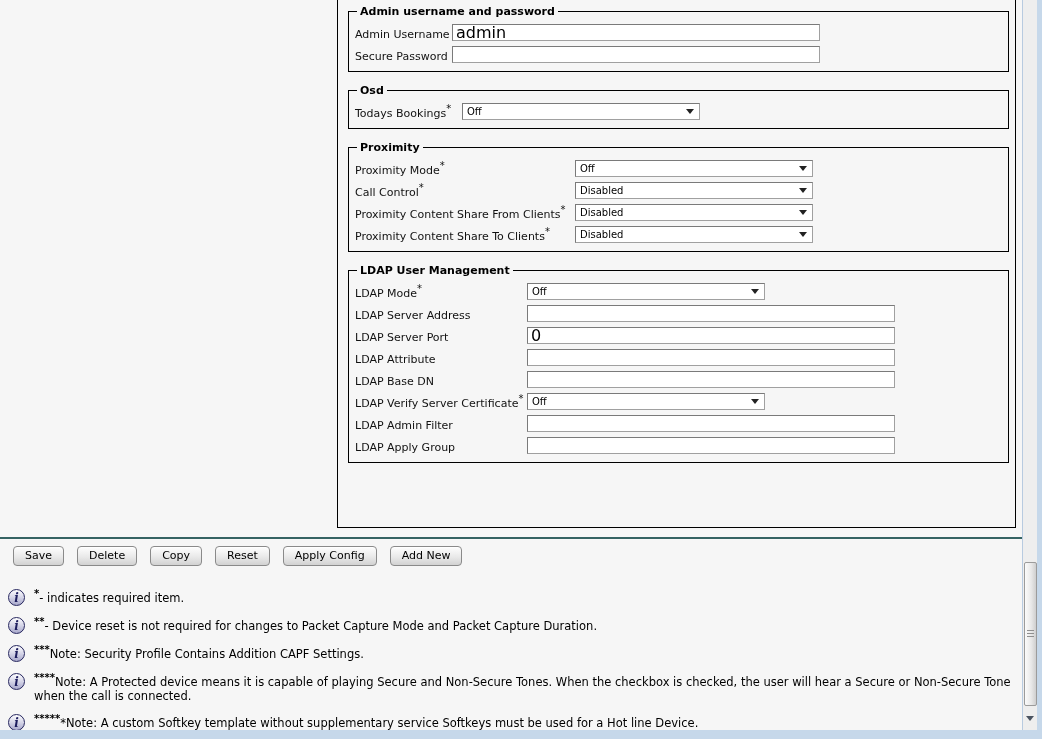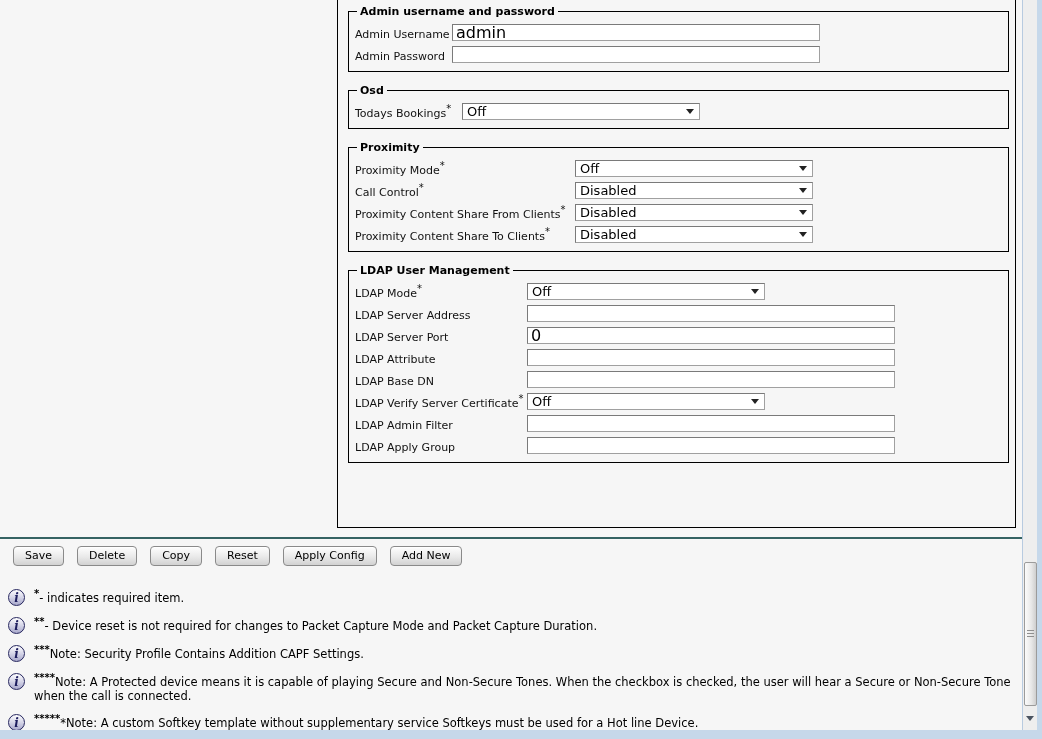--- a/index.html
+++ b/index.html
@@ -39,21 +39,21 @@
     border: 1px solid #a0a0a0; border-top-color: #7a7a7a; border-left-color: #7a7a7a;
     font-family: "DejaVu Sans", sans-serif; font-size: 16px;
     padding: 0 3px; margin: 0;
   }
   .combo {
     height: 17px; background: #fff;
     border: 1px solid #a0a0a0; border-top-color: #7a7a7a; border-left-color: #7a7a7a;
     display: flex; align-items: center; justify-content: space-between;
     padding: 0 5px 0 4px; cursor: default;
   }
-  .combo-val { font-size: 13px; color: #000; white-space: nowrap; }
+  .combo-val { font-size: 10px; color: #000; white-space: nowrap; }
   .combo-arrow {
     width: 0; height: 0;
     border-left: 4px solid transparent; border-right: 4px solid transparent;
     border-top: 5px solid #222;
   }
   
   .sec-0 .flabel { width: 97px; }  .sec-0 .tbox  { width: 368px; }
   .sec-1 .flabel { width: 107px; } .sec-1 .combo { width: 238px; }
   .sec-2 .flabel { width: 220px; } .sec-2 .combo { width: 238px; }
   .sec-3 .flabel { width: 172px; } .sec-3 .combo { width: 238px; }
@@ -121,21 +121,21 @@
 <body>
 
 <div class="form-panel" id="formPanel">
     <fieldset class="group sec-0">
       <legend>Admin username and password</legend>
       <div class="frow">
         <label class="flabel">Admin Username</label>
         <input type="text" class="tbox" value="admin" style="">
       </div>
       <div class="frow">
-        <label class="flabel">Admin Password</label>
+        <label class="flabel">Secure Password</label>
         <input type="text" class="tbox" style="">
       </div>
     </fieldset>
     <fieldset class="group sec-1">
       <legend>Osd</legend>
       <div class="frow">
         <label class="flabel">Todays Bookings<sup>*</sup></label>
         <div class="combo">
           <span class="combo-val">Off</span>
           <span class="combo-arrow"></span>

